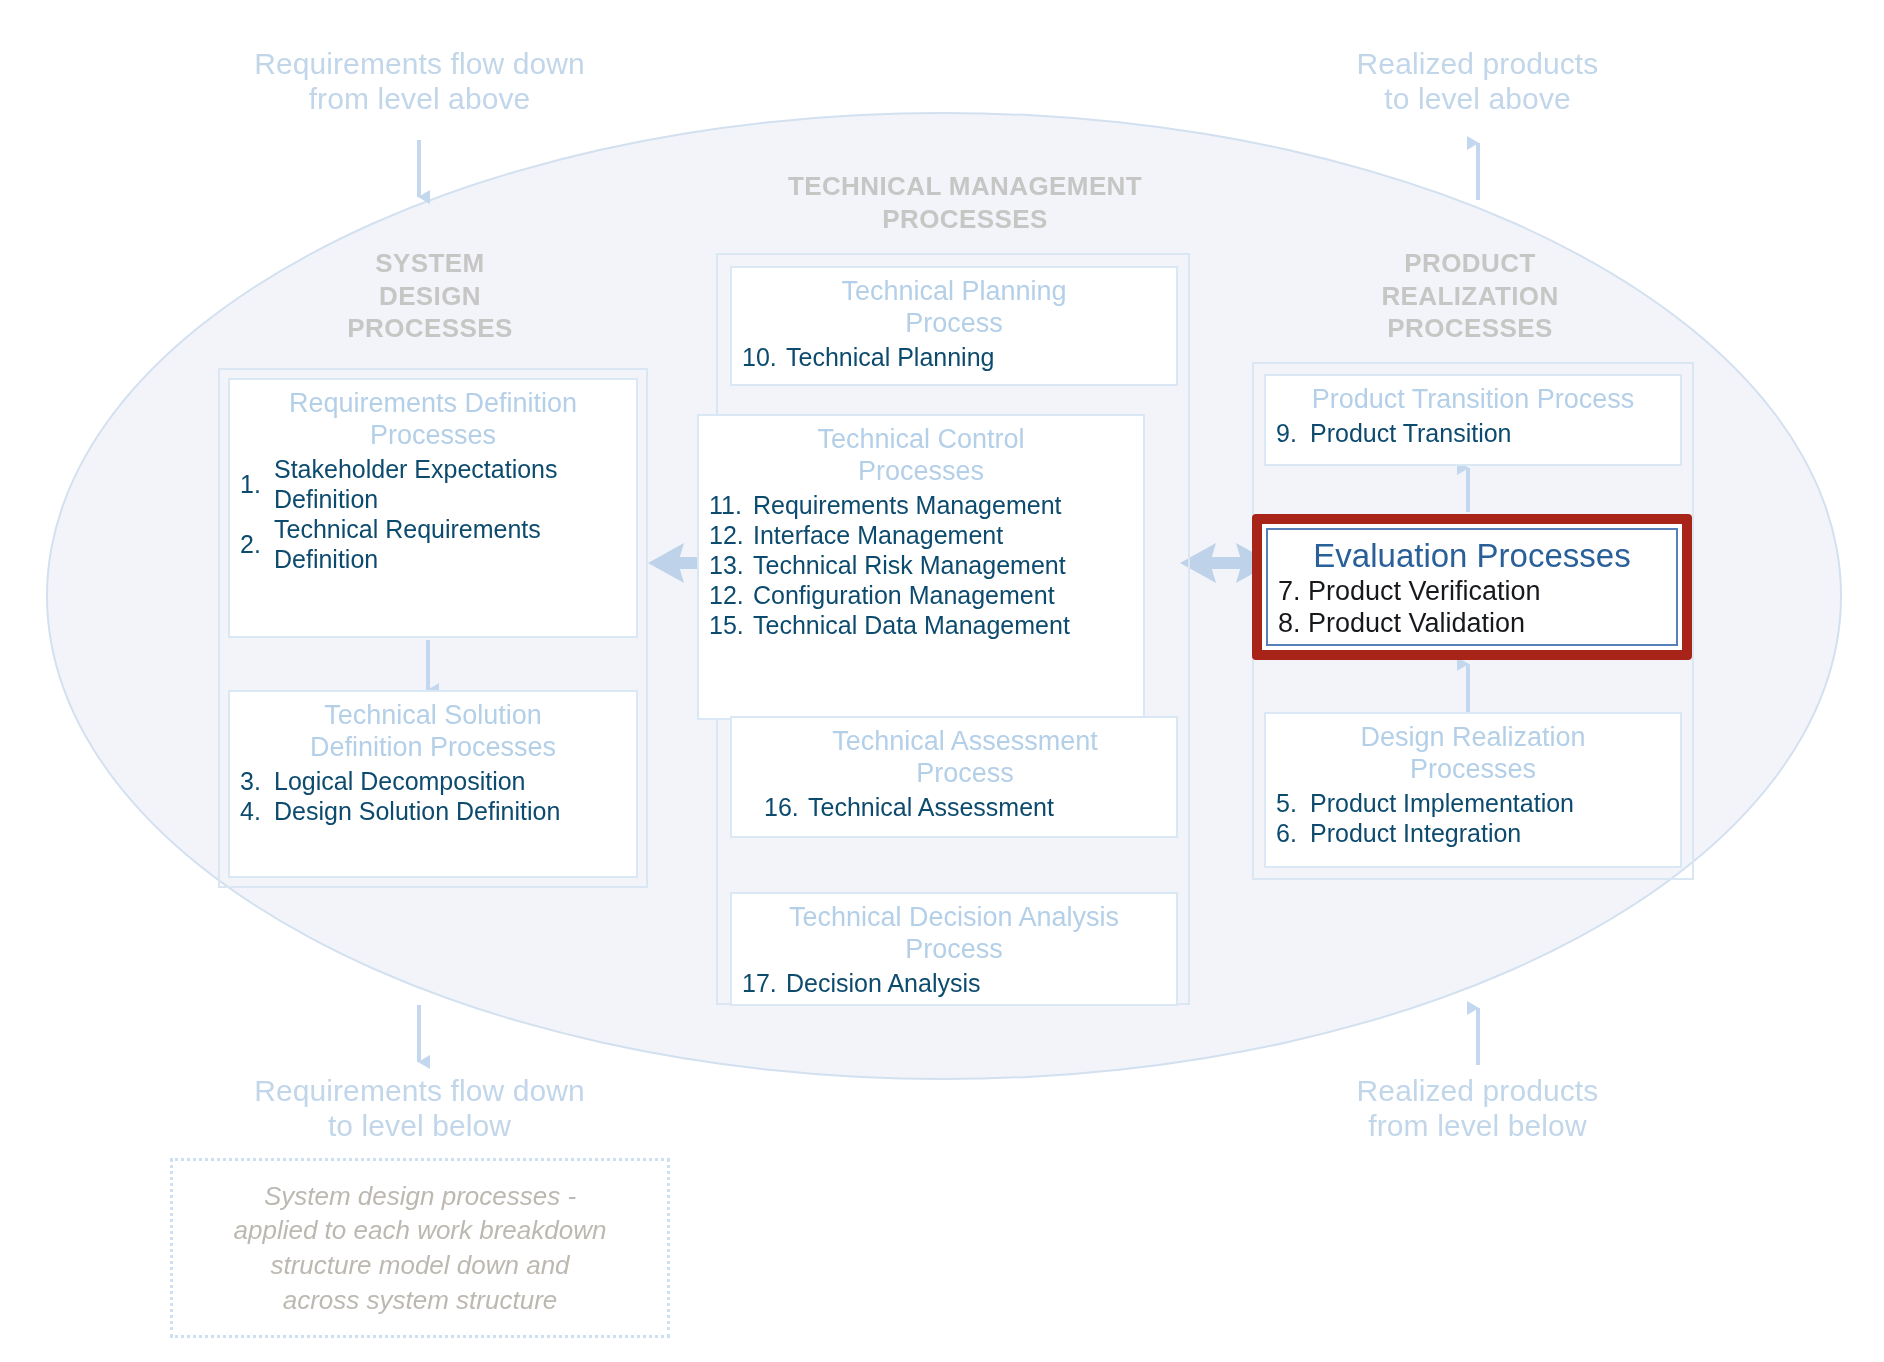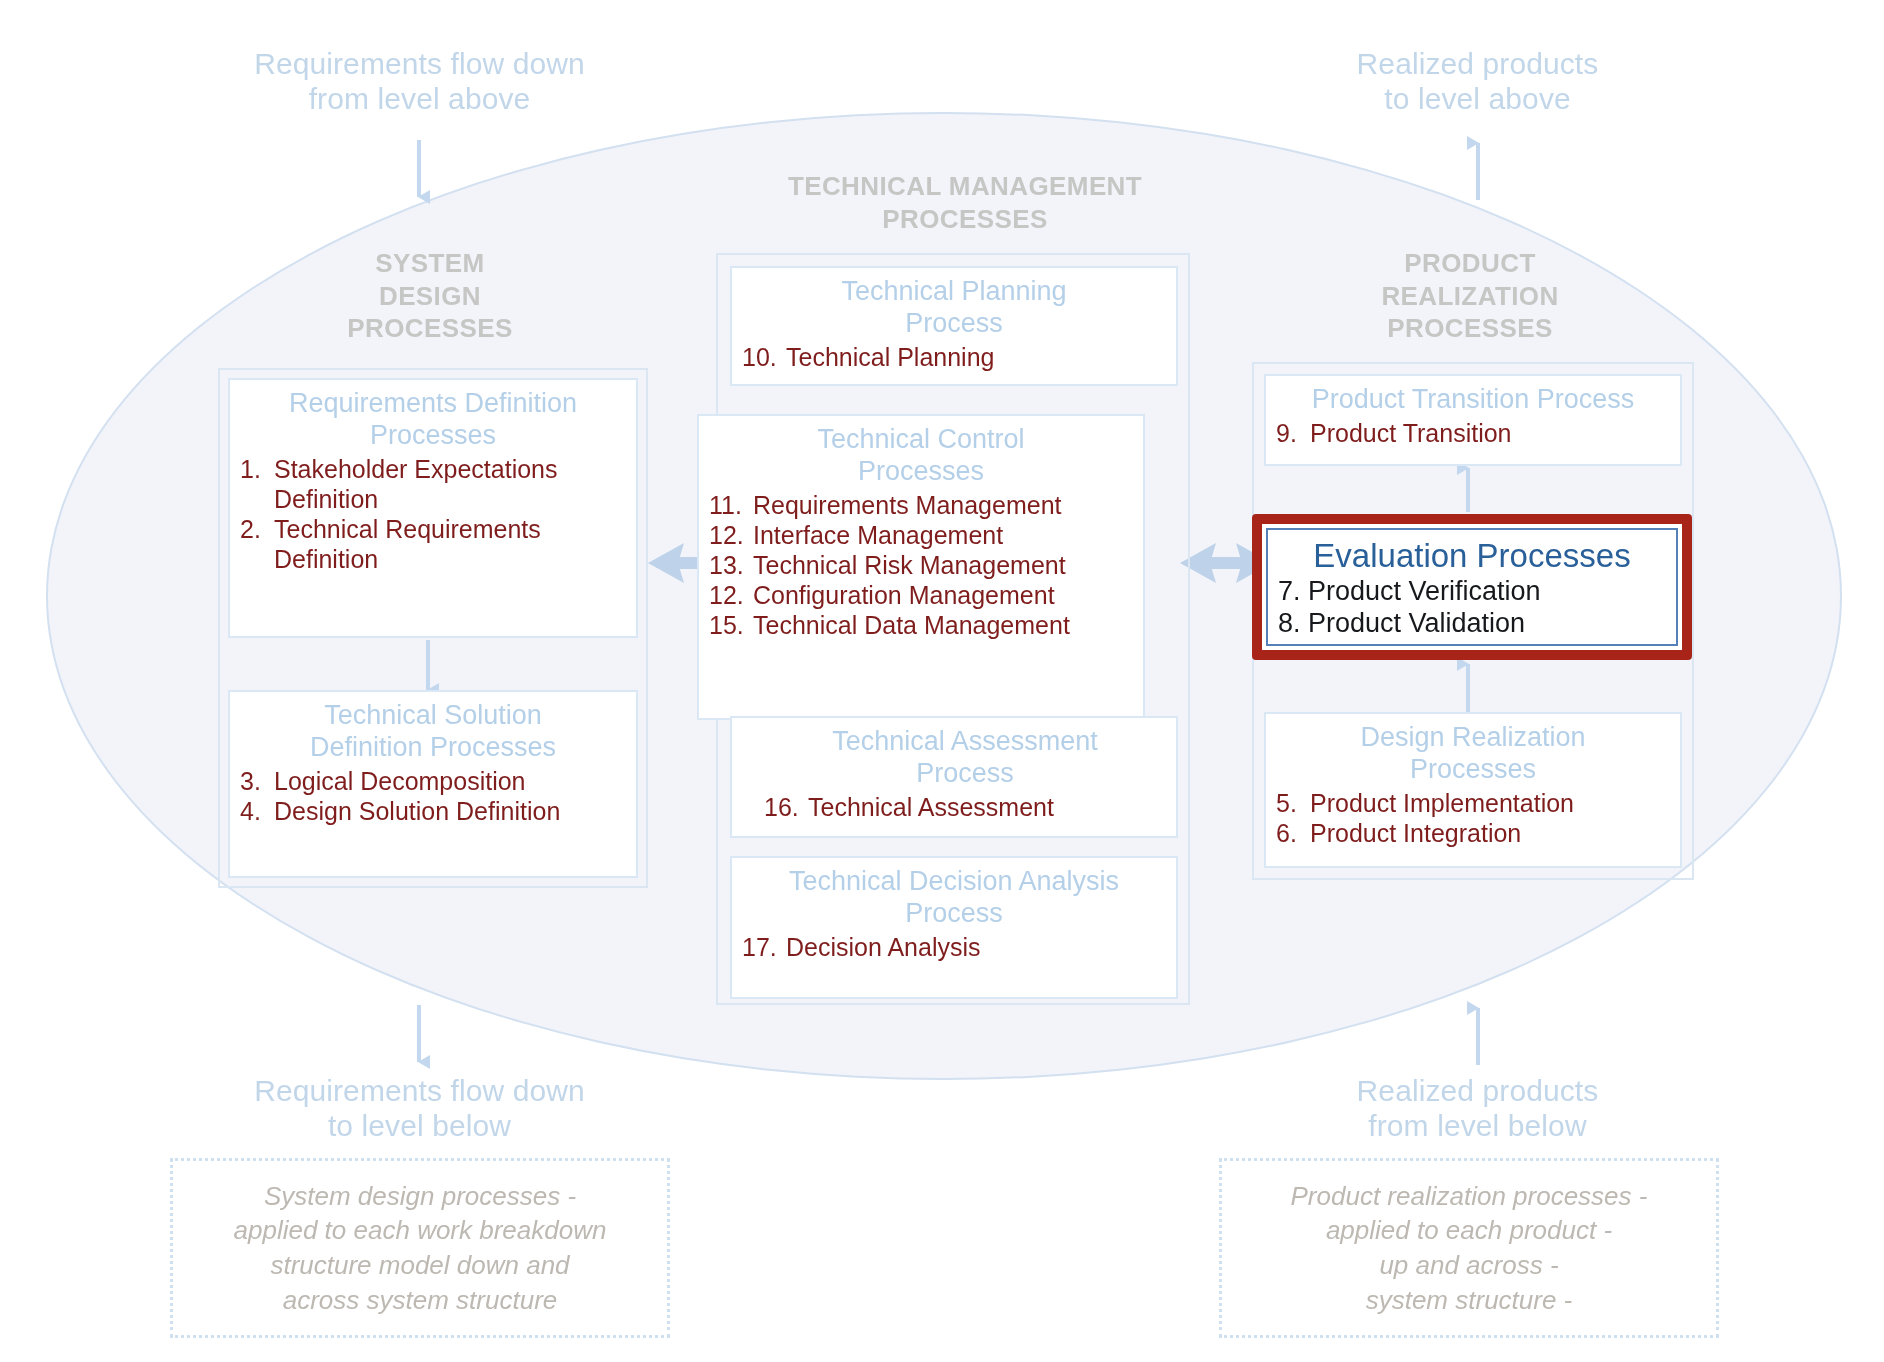--- a/index.html
+++ b/index.html
@@ -74,25 +74,25 @@
     line-height: 1.18;
     text-align: center;
     white-space: pre-line;
     margin-bottom: 2px;
   }
   .pbox .plist {
     list-style: none;
     margin: 0; padding: 0;
   }
   .pbox .plist li {
-    color: #7f1d1d;
+    color: #0c4a6e;
     font-size: 25px;
     line-height: 1.20;
     display: flex;
-    align-items: flex-start;
+    align-items: center;
   }
   .pbox .plist li .num {
     flex: 0 0 auto;
     min-width: 34px;
     text-align: left;
   }
   .pbox .plist li .txt { flex: 1 1 auto; }
 
   
   .pbox.center .plist li .num { min-width: 44px; }
@@ -314,21 +314,21 @@
     <div class="ptitle">Technical Assessment
 Process</div>
     <ul class="plist">
       <li>
         <span class="num">16.</span>
         <span class="txt">Technical Assessment</span>
       </li>
     </ul>
   </div>
 
-  <div class="pbox center" style="left:730px; top:856px; width:448px; height:143px;">
+  <div class="pbox center" style="left:730px; top:892px; width:448px; height:114px;">
     <div class="ptitle">Technical Decision Analysis
 Process</div>
     <ul class="plist">
       <li>
         <span class="num">17.</span>
         <span class="txt">Decision Analysis</span>
       </li>
     </ul>
   </div>
 
@@ -375,20 +375,14 @@
     </ul>
   </div>
 
   <div class="note-box" style="left:170px; top:1158px; width:500px; height:180px;">
     <div class="note-text">System design processes -
 applied to each work breakdown
 structure model down and
 across system structure</div>
   </div>
 
-  <div class="note-box" style="left:1219px; top:1158px; width:500px; height:180px;">
-    <div class="note-text">Product realization processes -
-applied to each product -
-up and across -
-system structure -</div>
-  </div>
 
 </div>
 
 </body></html>

